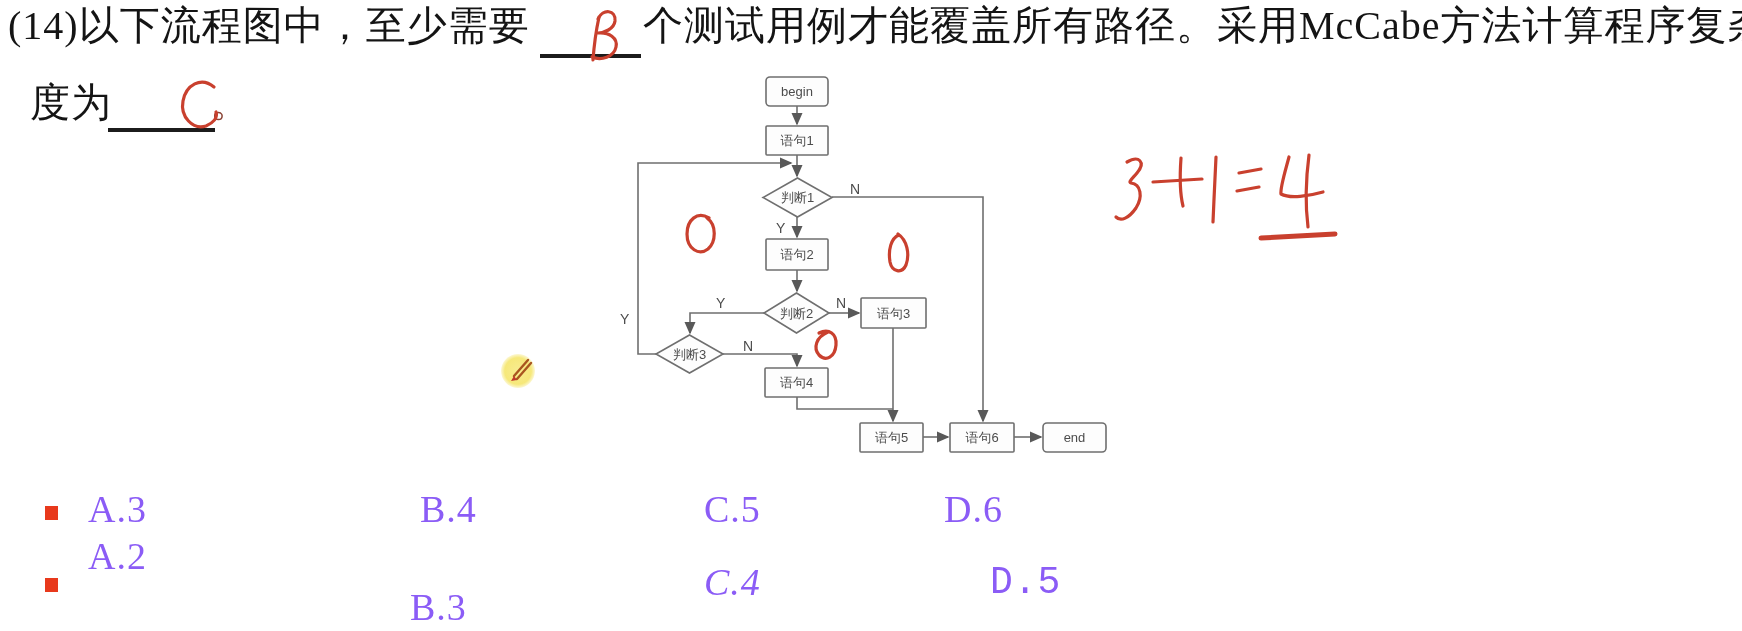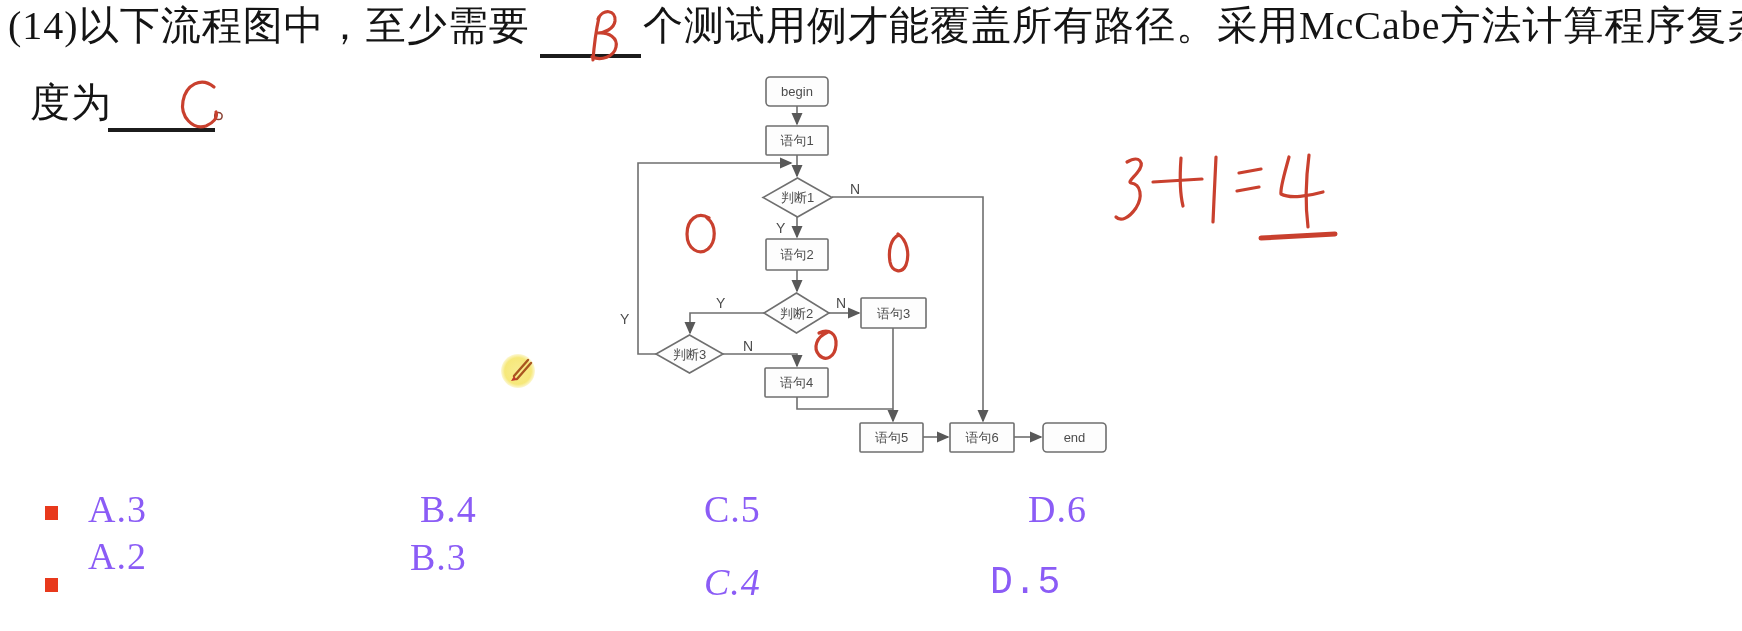--- a/index.html
+++ b/index.html
@@ -161,21 +161,21 @@
         <path d="M528,360 L514,376" stroke="#a9561f" stroke-width="2.4" stroke-linecap="round" fill="none"></path>
         <path d="M531,363 L517,379" stroke="#a9561f" stroke-width="2.4" stroke-linecap="round" fill="none"></path>
         <path d="M514,376 L511,381 L517,380 Z" fill="#c0392b"></path>
       </g>
     </svg>
 
   <div class="bullet" style="left: 45px; top: 506px; background: rgb(232, 57, 28);"></div>
   <span class="opt" style="left:88px;top:490px;">A.3</span>
   <span class="opt" style="left:392px;top:490px;margin-left:28px;">B.4</span>
   <span class="opt" style="left:704px;top:490px;text-align:right;">C.5</span>
-  <span class="opt" style="left:1028px;top:490px;">D.6</span>
+  <span class="opt" style="left:944px;top:490px;">D.6</span>
 
   <div class="bullet" style="left: 45px; top: 578px; background: rgb(232, 57, 28);"></div>
   <span class="opt" style="left:88px;top:537px;">A.2</span>
-  <span class="opt" style="left:410px;top:538px;">B.3</span>
+  <span class="opt" style="left:410px;top:588px;">B.3</span>
   <span class="opt" style="left:704px;top:563px;font-style:italic;">C.4</span>
   <span class="opt" style="left:990px;top:563px;font-family:Liberation Mono, monospace;">D.5</span>
 
 </div>
 
 </body></html>

